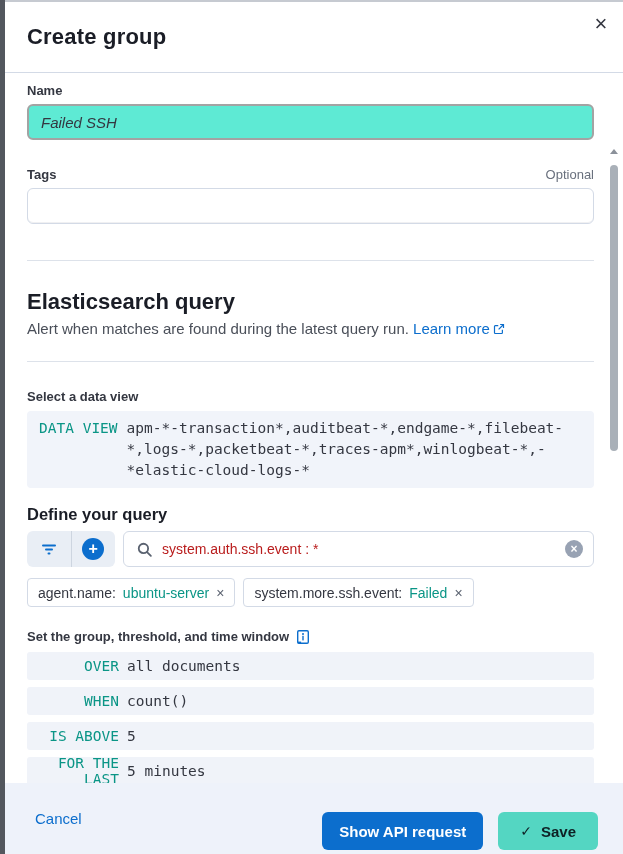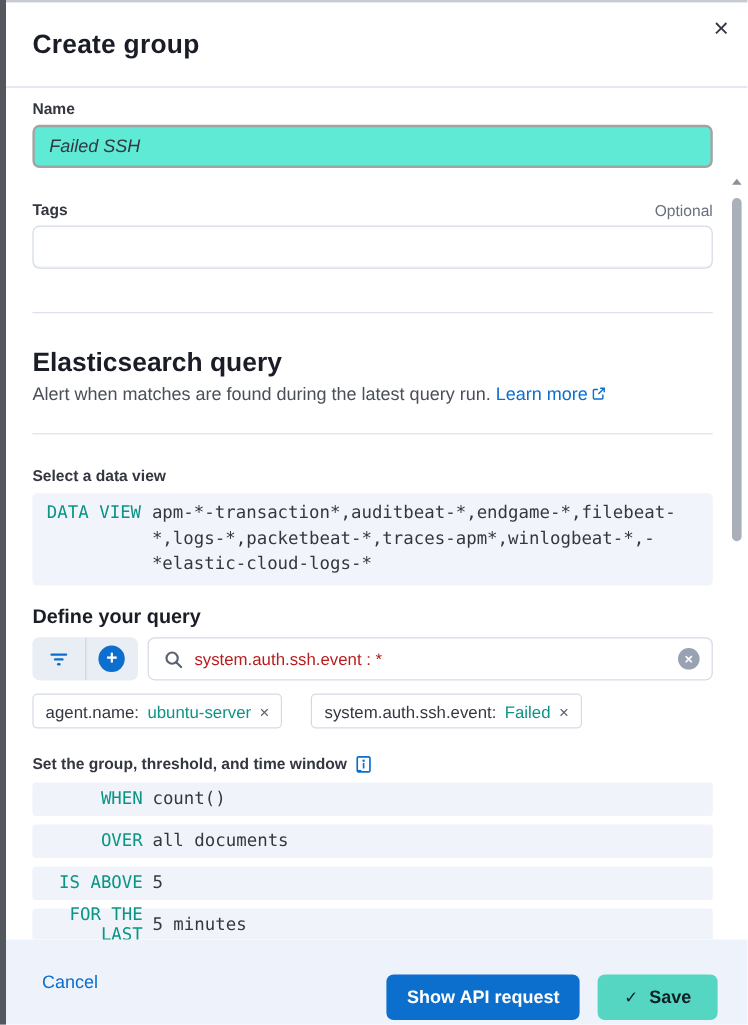--- a/index.html
+++ b/index.html
@@ -29,21 +29,21 @@
     position: absolute; top: 8px; right: 8px; width: 28px; height: 28px;
     background: transparent; border: none; cursor: pointer;
     font-size: 22px; font-weight: 300; color: #343741; line-height: 26px;
   }
   
   .modal-body {
     flex: 1 1 auto; position: relative; overflow: hidden;
     padding: 9px 29px 0 22px;
   }
   .field-label { font-size: 13px; font-weight: bold; color: #343741; line-height: 17px; }
-  .label-row { display: flex; justify-content: space-between; align-items: flex-end; }
+  .label-row { display: flex; justify-content: space-between; align-items: center; }
   .optional { font-size: 13px; color: #69707d; font-weight: normal; }
   .text-input {
     width: 100%; height: 36px; margin-top: 5px; padding: 0 12px;
     border-radius: 6px; font-size: 15px; color: #343741;
     font-family: "Liberation Sans", sans-serif; outline: none;
   }
   .input-filled { background: #5eead4; border: 2px solid #a3a3a3; font-style: italic; }
   .input-empty  { background: #fff; border: 1px solid #d3dae6; box-shadow: inset 0 -1px 0 rgba(105,112,125,.1); }
   .tags-block { margin-top: 26px; }
   .divider { border: none; border-top: 1px solid #dde2ea; margin: 36px 0 0 0; }
@@ -81,21 +81,21 @@
     border: none; outline: none; background: transparent; width: 100%;
     font-size: 14px; color: #b91c1c; font-family: Liberation Sans, sans-serif; margin-left: 9px;
   }
   .clear-circle {
     position: absolute; right: 10px; top: 50%; transform: translateY(-50%);
     width: 18px; height: 18px; border-radius: 50%; background: #98a2b3;
     color: #fff; font-size: 12px; font-weight: bold; text-align: center; line-height: 17px;
     border: none; cursor: pointer; padding: 0;
   }
   
-  .pill-row { margin-top: 11px; display: flex; gap: 24px; }
+  .pill-row { margin-top: 11px; display: flex; gap: 8px; }
   .pill {
     display: flex; align-items: center; gap: 7px; height: 29px; padding: 0 10px;
     background: #fff; border: 1px solid #d3dae6; border-radius: 4px;
     font-size: 14px; color: #343741; cursor: pointer;
   }
   .pill .pill-value { color: #0a9586; }
   .pill .pill-x { color: #5a6270; font-size: 14px; }
   
   .threshold-label-row { margin-top: 21px; display: flex; align-items: center; gap: 6px; }
   .expr-row {
@@ -204,46 +204,46 @@
     </div>
 
     
     <div class="pill-row">
       <div class="pill">
         <span>agent.name:</span>
         <span class="pill-value">ubuntu-server</span>
         <span class="pill-x">×</span>
       </div>
       <div class="pill">
-        <span>system.auth.ssh.event:</span>
+        <span>system.more.ssh.event:</span>
         <span class="pill-value">Failed</span>
         <span class="pill-x">×</span>
       </div>
     </div>
 
     
     <div class="threshold-label-row">
       <span class="field-label">Set the group, threshold, and time window</span>
       <span>
         <svg width="16" height="16" viewBox="0 0 16 16">
             <rect x="2.7" y="1.7" width="10.6" height="12.6" rx="1.2" fill="none" stroke="#0c6ecd" stroke-width="1.4"></rect>
             <circle cx="8" cy="5" r="1" fill="#0c6ecd"></circle>
             <rect x="7.3" y="6.8" width="1.4" height="4.6" fill="#0c6ecd"></rect>
             <rect x="2.7" y="12.6" width="3.4" height="1.7" fill="#0c6ecd"></rect>
           </svg>
       </span>
     </div>
 
     <div class="expr-row">
+      <span class="expr-keyword">OVER</span>
+      <span class="expr-value">all documents</span>
+    </div>
+    <div class="expr-row">
       <span class="expr-keyword">WHEN</span>
       <span class="expr-value">count()</span>
-    </div>
-    <div class="expr-row">
-      <span class="expr-keyword">OVER</span>
-      <span class="expr-value">all documents</span>
     </div>
     <div class="expr-row">
       <span class="expr-keyword">IS ABOVE</span>
       <span class="expr-value">5</span>
     </div>
     <div class="expr-row">
       <span class="expr-keyword">FOR THE LAST</span>
       <span class="expr-value">5 minutes</span>
     </div>
 

